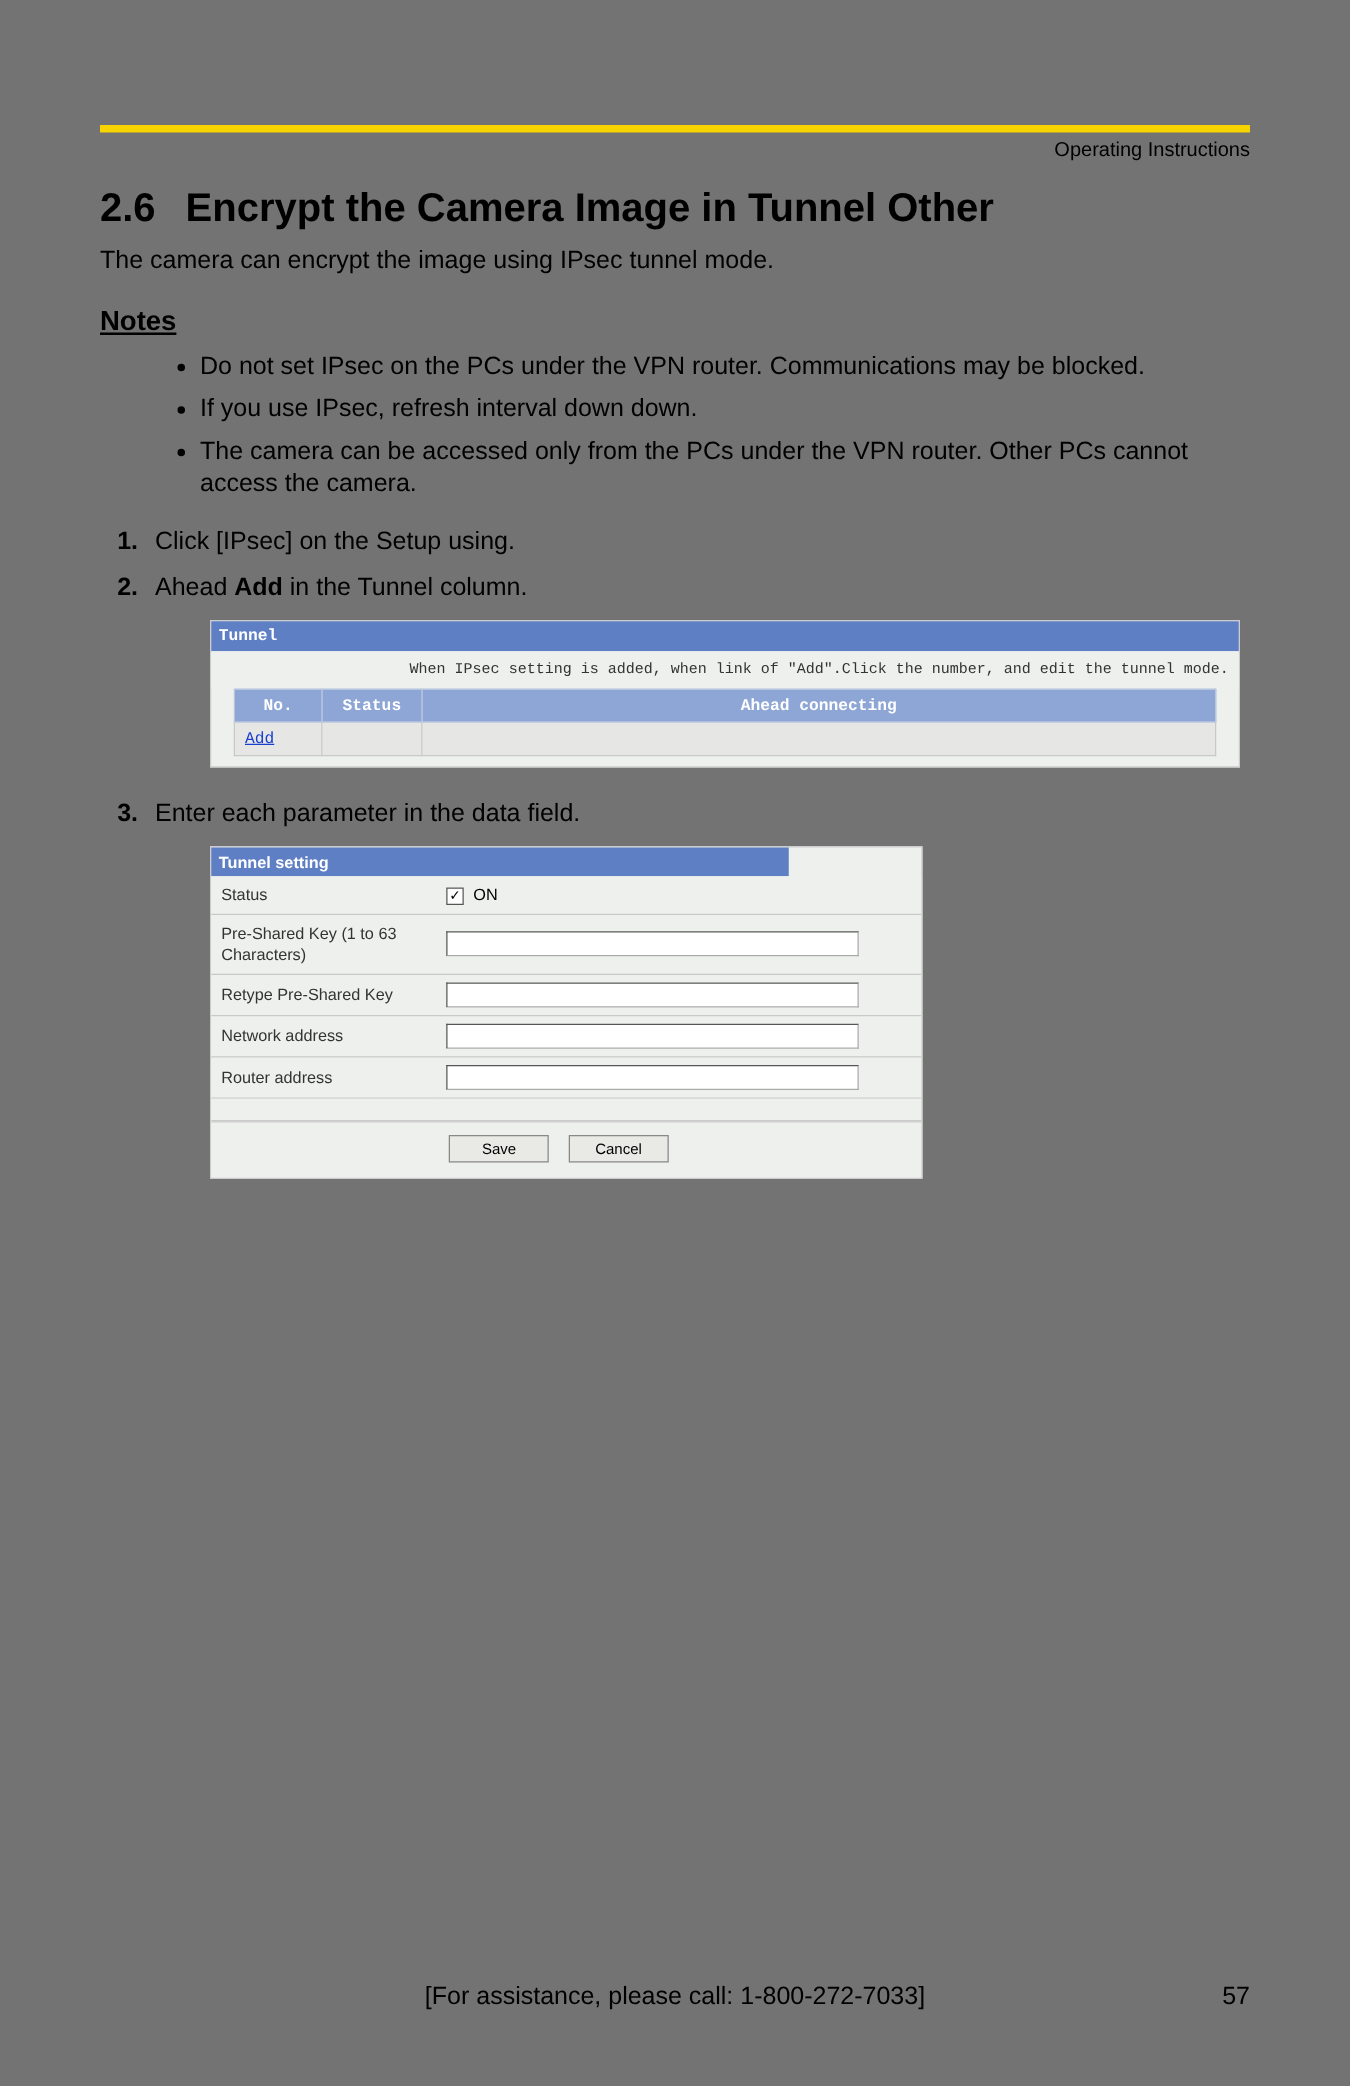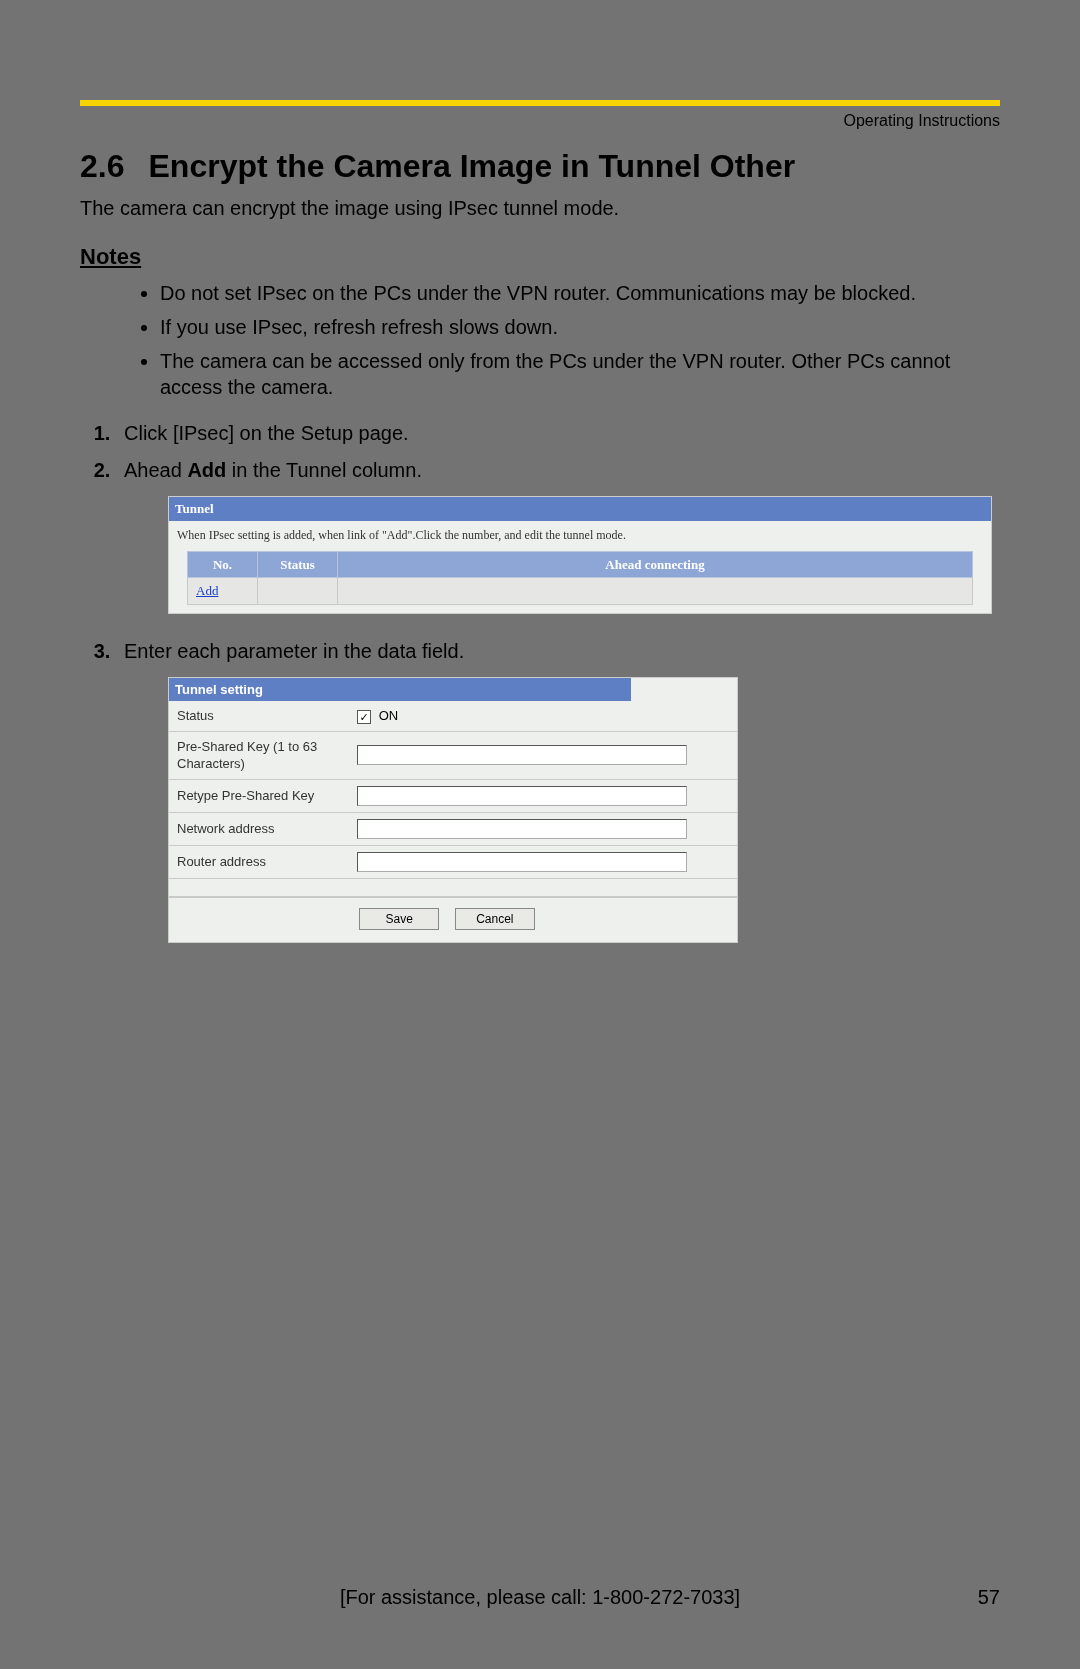--- a/index.html
+++ b/index.html
@@ -70,35 +70,36 @@
     font-weight: bold;
   }
   .bold { font-weight: bold; }
   .screenshot {
     margin: 12px 0 24px 44px;
   }
   .tunnel-box {
     border: 1px solid #ccc;
     background: #eef0ee;
     width: 824px;
-    font-family: Liberation Serif, serif;
+    font-family: Liberation Mono, monospace;
     font-size: 13px;
   }
   .tunnel-title {
     background: #5f7fc4;
     color: #fff;
     font-weight: bold;
     padding: 3px 6px;
     font-size: 13px;
   }
   .tunnel-desc {
     padding: 6px 8px 8px 8px;
     font-size: 12px;
     color: #333;
     background: #eef0ee;
+    text-align: right;
   }
   .tunnel-table-outer {
     padding: 0 18px 8px 18px;
   }
   table.tunnel-table {
     width: 100%;
     border-collapse: collapse;
   }
   table.tunnel-table th {
     background: #8da6d6;
@@ -212,27 +213,27 @@
 
   <h1 class="section-title">
     <span class="section-number">2.6</span><span>Encrypt the Camera Image in Tunnel Other</span>
   </h1>
 
   <p class="intro">The camera can encrypt the image using IPsec tunnel mode.</p>
 
   <p class="notes-heading">Notes</p>
   <ul class="notes-list">
     <li>Do not set IPsec on the PCs under the VPN router. Communications may be blocked.</li>
-    <li>If you use IPsec, refresh refresh slows down.</li>
+    <li>If you use IPsec, refresh interval down down.</li>
     <li>The camera can be accessed only from the PCs under the VPN router. Other PCs cannot access the camera.</li>
   </ul>
 
   <ol class="steps">
     <li>
-      <span>Click [IPsec] on the Setup page.</span>
+      <span>Click [IPsec] on the Setup using.</span>
     </li>
     <li>
       <span>Ahead </span><span class="bold">Add</span><span> in the Tunnel column.</span>
 
       <div class="screenshot">
         <div class="tunnel-box">
           <div class="tunnel-title">Tunnel</div>
           <div class="tunnel-desc">When IPsec setting is added, when link of "Add".Click the number, and edit the tunnel mode.</div>
           <div class="tunnel-table-outer">
             <table class="tunnel-table">

